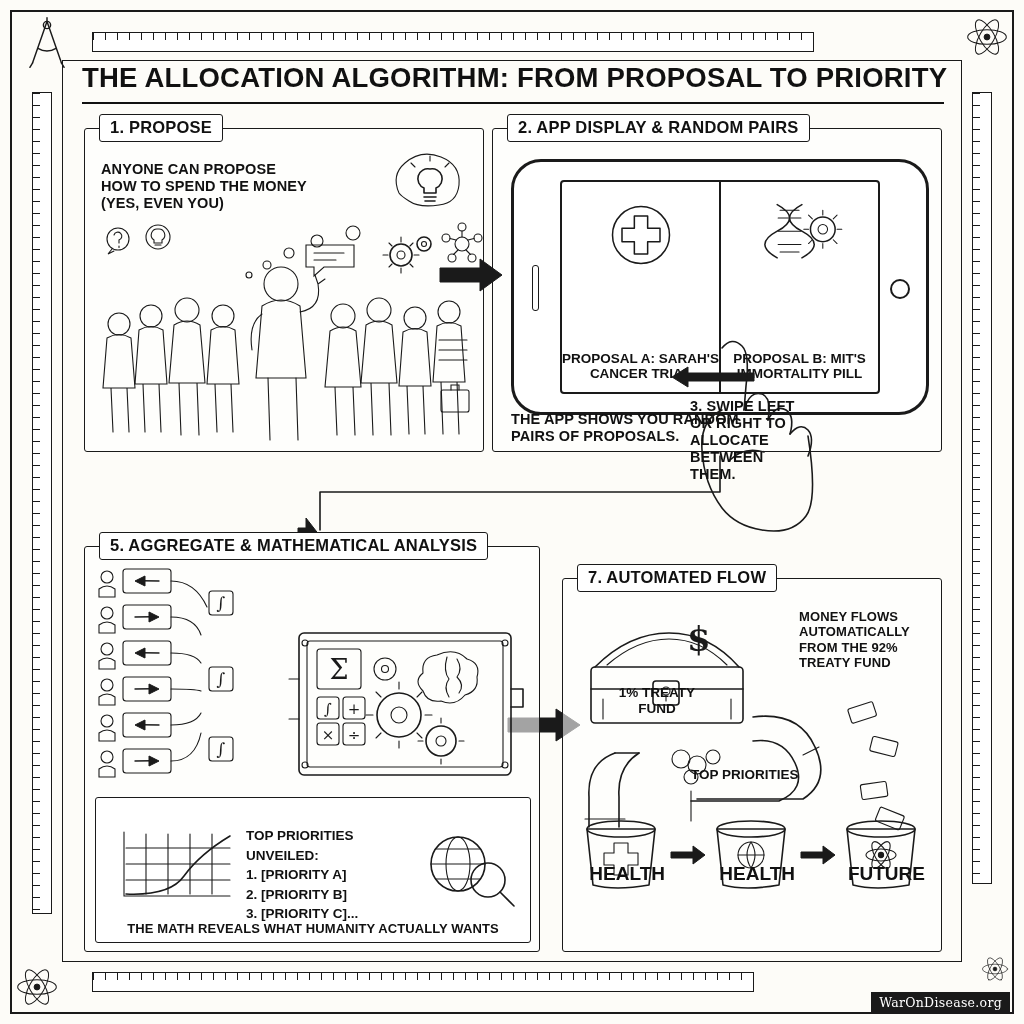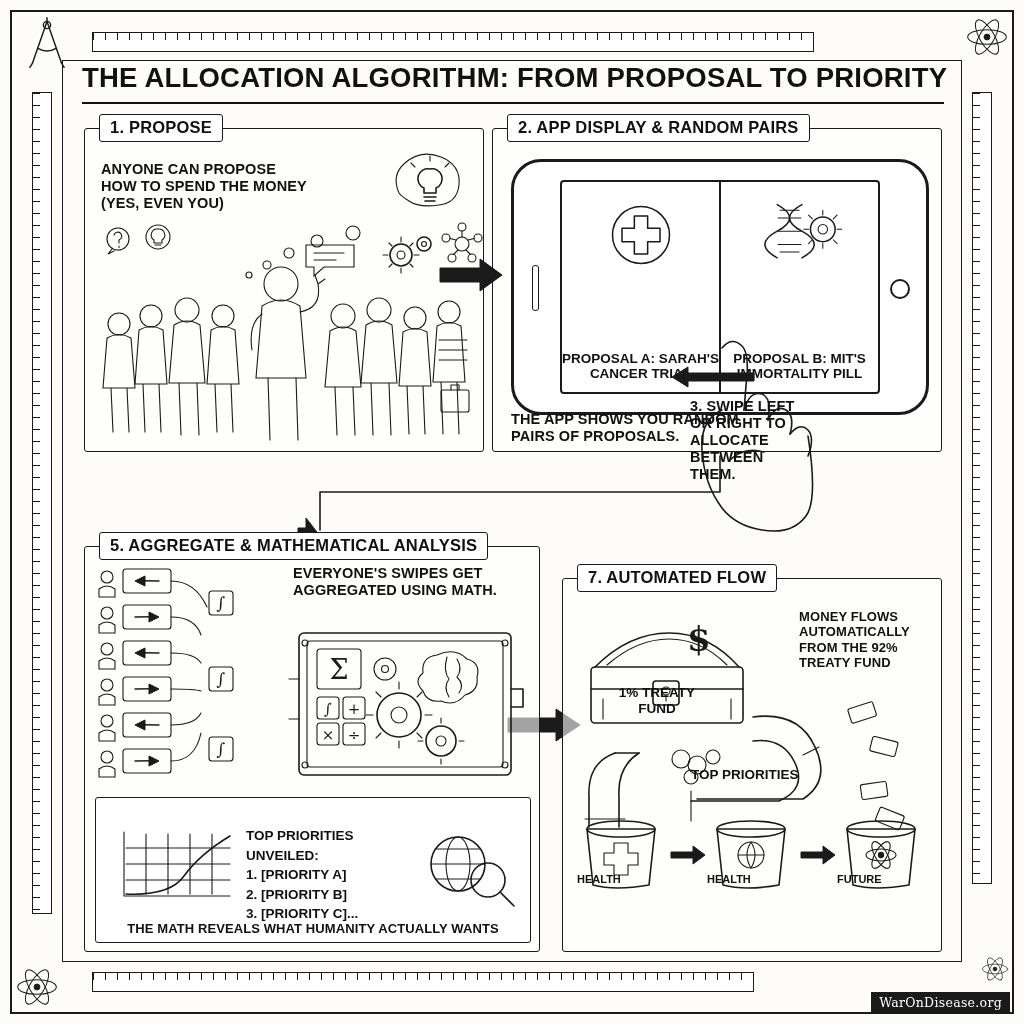--- a/index.html
+++ b/index.html
@@ -210,21 +210,21 @@
   #panel7 { left: 562px; top: 578px; width: 378px; height: 372px; }
   #panel7 .cap-flow { position: absolute; right: 12px; top: 30px; width: 130px; text-align: left; }
   .chest { position: absolute; left: 16px; top: 42px; width: 176px; height: 118px; }
   .pipes { position: absolute; left: 8px; top: 120px; width: 362px; height: 150px; }
   .buckets { position: absolute; left: 14px; top: 238px; width: 350px; height: 82px; }
   .bucket {
     position: absolute; width: 88px; height: 74px;
   }
   .bucket .lbl {
     position: absolute; left: 0; right: 0; bottom: 6px;
-    text-align: left; font-weight: bold; font-size: 11px;
+    text-align: right; font-weight: bold; font-size: 19px;
   }
   #panel7 .cap-bottom {
     position: absolute; left: 8px; right: 8px; bottom: 8px;
     text-align: center;
   }
   .toppriorities-lbl {
     position: absolute; left: 128px; top: 188px;
     font-weight: bold; font-size: 13.5px;
   }
 
@@ -464,21 +464,20 @@
   <svg class="conn" style="left:276px; top:450px;" width="450" height="100">
     <path class="ink" d="M444 6 l0 36 l-400 0 l0 38"></path>
     <path class="ink-fill" d="M36 70 l8 0 l0 -10 l14 18 l-14 18 l0 -10 l-8 0z" transform="translate(-14,8)"></path>
   </svg>
   <svg class="conn" style="left:504px; top:700px;" width="80" height="50">
     <path class="ink-fill" d="M4 18 l48 0 l0 -9 l24 16 l-24 16 l0 -9 l-48 0z"></path>
   </svg>
 
   <div class="panel" id="panel5">
     <div class="panel-label">5. AGGREGATE &amp; MATHEMATICAL ANALYSIS</div>
-    <div class="cap cap-agg">EVERYONE'S SWIPES GET AGGREGATED USING MATH.</div>
 
     <div class="voters">
       <svg viewBox="0 0 190 218" width="190" height="218">
         <g class="ink-thin">
 
           <g>
             <circle cx="14" cy="10" r="6"></circle>
               <path d="M6 22 q8 -6 16 0 l0 8 l-16 0z"></path>
             <rect x="30" y="2" width="48" height="24" rx="3"></rect>
             <path class="ink-fill" d="M66 14 l-14 0 l0 -5 l-10 5 l10 5 l0 -5z"></path>

